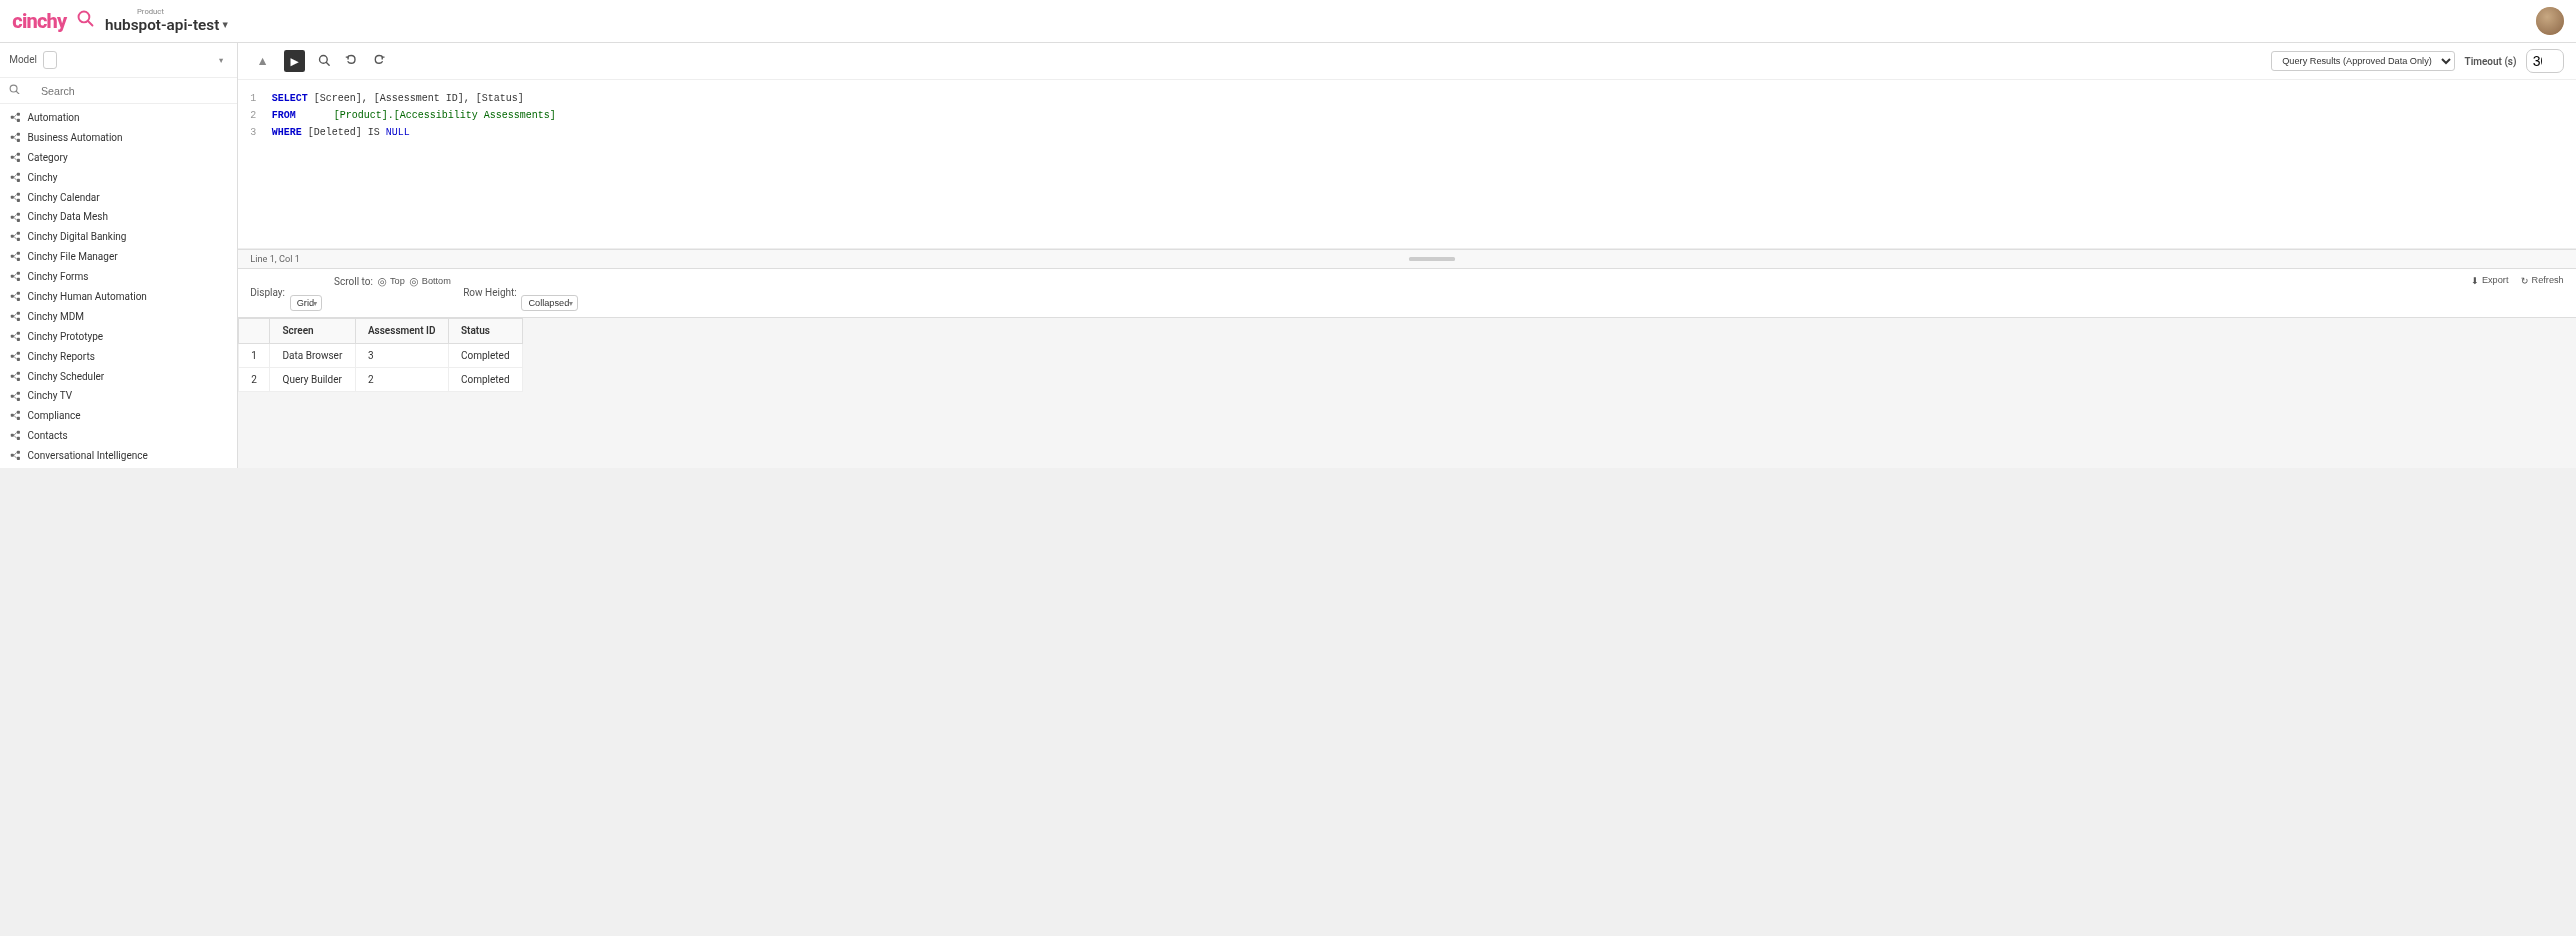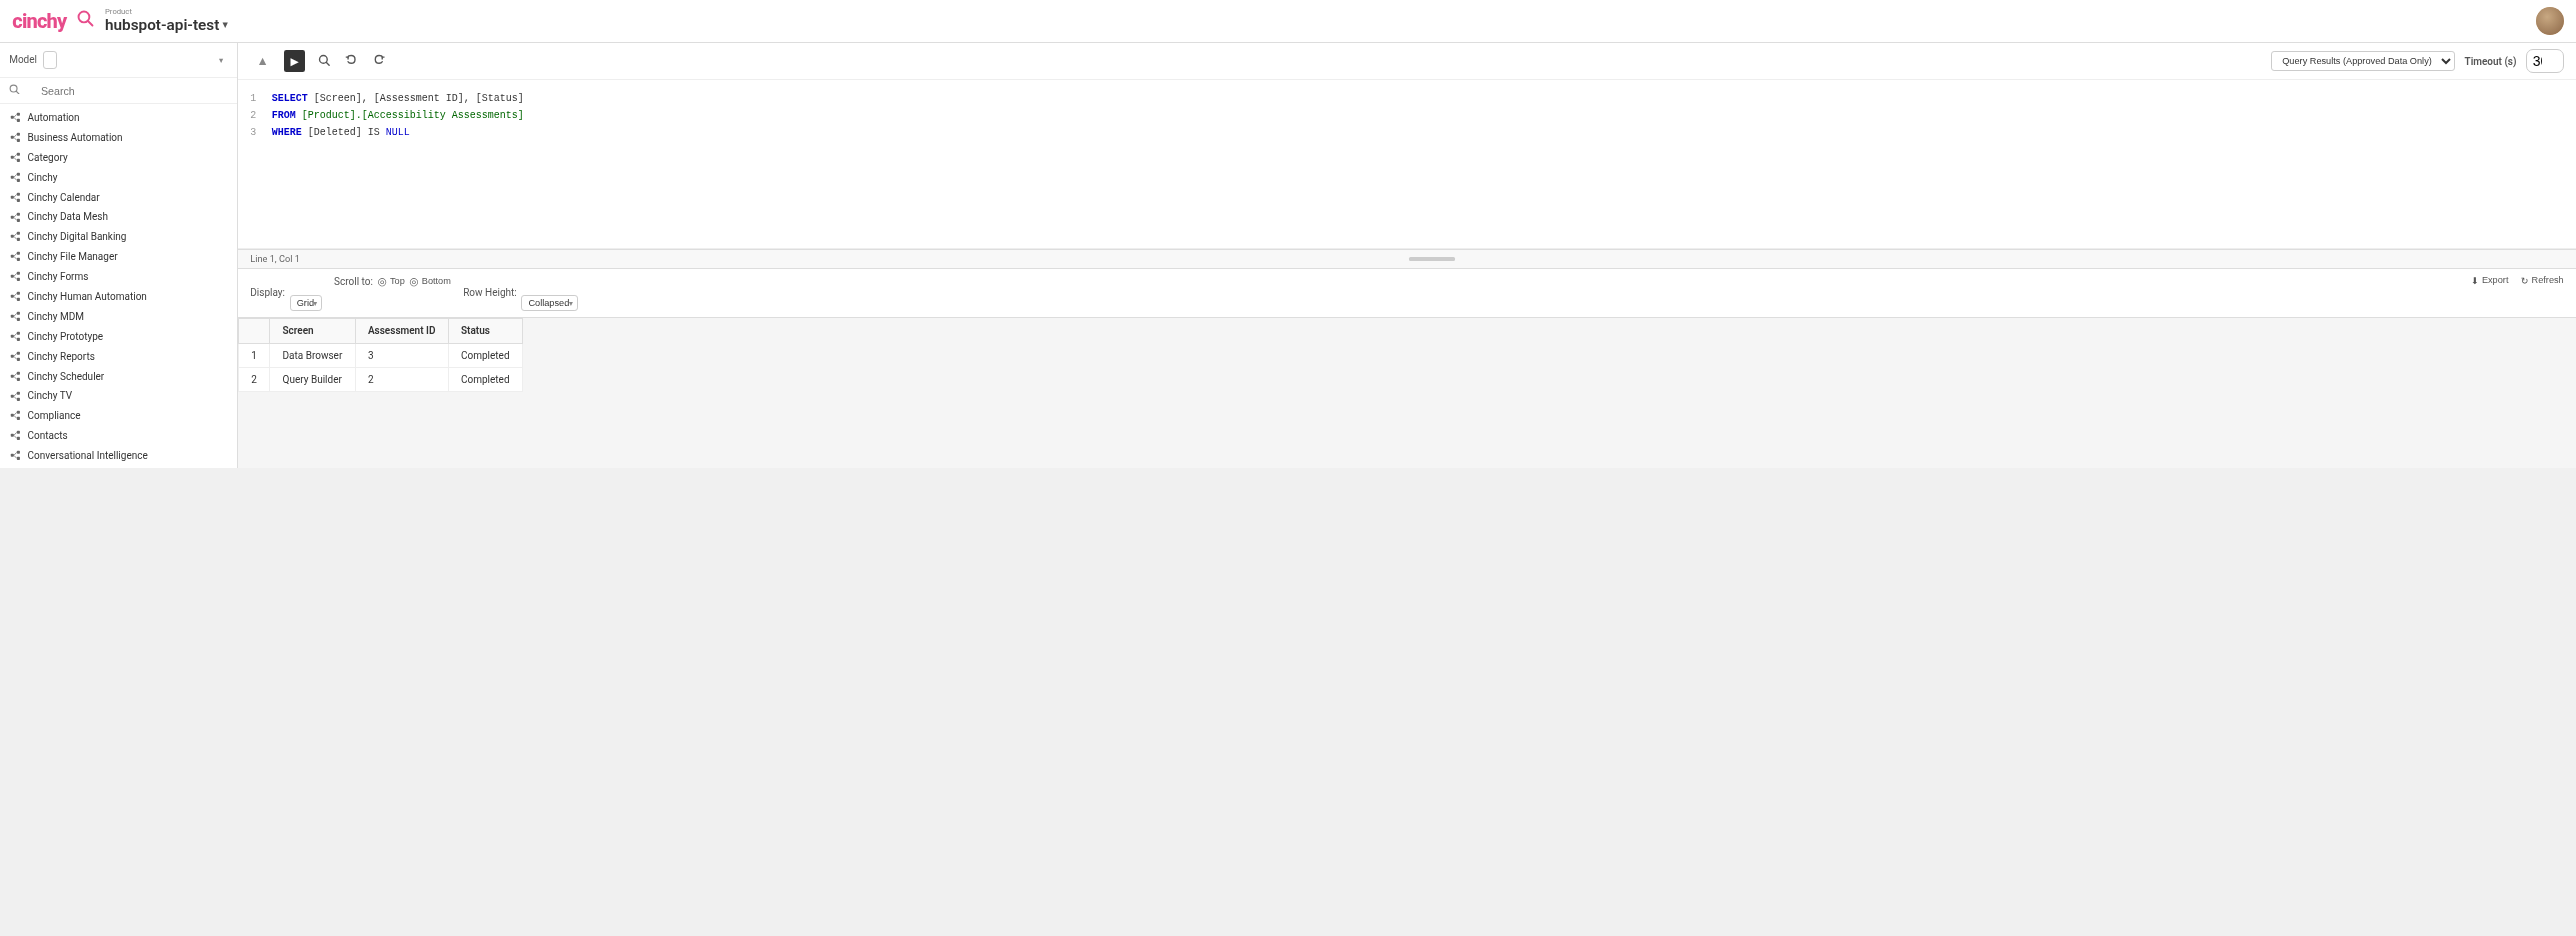--- a/index.html
+++ b/index.html
@@ -13,21 +13,21 @@
       border-bottom: 0.8px solid #ddd;
       padding: 0 12.3px;
       height: 43px;
       flex-shrink: 0;
       justify-content: space-between;
     }
     .header-left { display: flex; align-items: center; gap: 7.7px; }
     .logo-cinchy { font-size: 20px; font-weight: 800; color: #1a1a2e; letter-spacing: -0.8px; }
     .logo-cinchy span { color: #e74c8b; }
     .logo-search-icon { color: #e74c8b; font-size: 17px; margin: 0 3.1px; }
-    .product-label { font-size: 7.7px; color: #888; display: block; line-height: 1; }
+    .product-label { font-size: 7.7px; color: #888; display: block; line-height: 1; margin-left: 32px; }
     .product-name { display: flex; align-items: center; gap: 3.1px; }
     .product-name-text { font-size: 15.3px; font-weight: 600; color: #333; }
     .chevron-down { font-size: 10.7px; color: #555; }
     .avatar { width: 28px; height: 28px; border-radius: 50%; background: #c8a882; display: flex; align-items: center; justify-content: center; overflow: hidden; }
     .avatar-img { width: 28px; height: 28px; border-radius: 50%; background: linear-gradient(135deg, #c8a882 0%, #a0785a 100%); }
 
     
     .main { display: flex; flex: 1; overflow: hidden; }
 
     
@@ -193,21 +193,21 @@
       border-bottom: 0.8px solid #eee;
     }
     .code-line { display: flex; gap: 9.2px; }
     .line-num { color: #999; min-width: 12.3px; user-select: none; }
     .kw-select { color: #0000cc; font-weight: 600; }
     .kw-from { color: #0000cc; font-weight: 600; margin-top: 12px; }
     .kw-where { color: #0000cc; font-weight: 600; }
     .kw-null { color: #0000cc; font-weight: 400; margin-top: 48px; }
     .kw-is { color: #333; }
     .col-text { color: #333; }
-    .str-text { color: #006600; }
+    .str-text { color: #006600; margin-left: 32px; }
 
     
     .status-bar {
       background: #f8f8f8;
       border-top: 0.8px solid #ddd;
       border-bottom: 0.8px solid #ddd;
       padding: 3.1px 12.3px;
       font-size: 9.2px;
       color: #666;
       display: flex;

